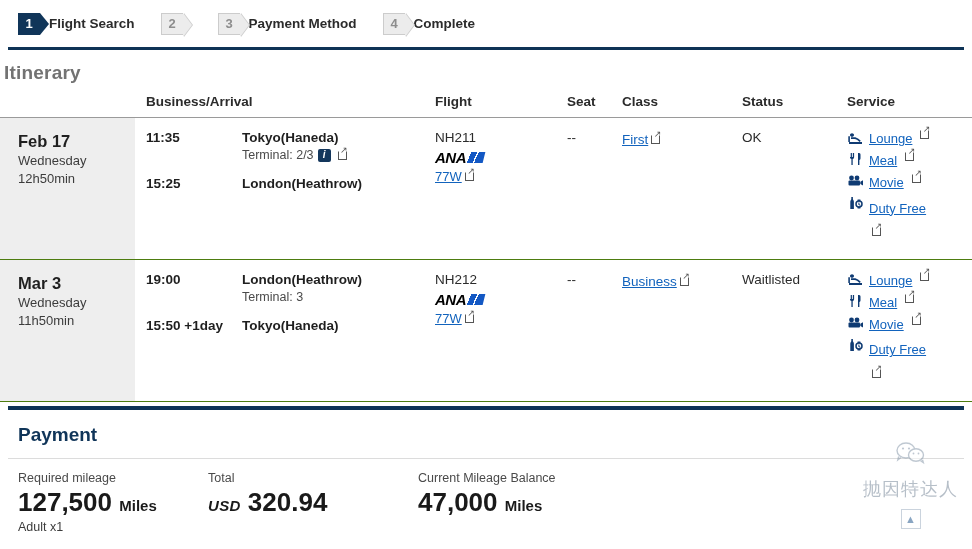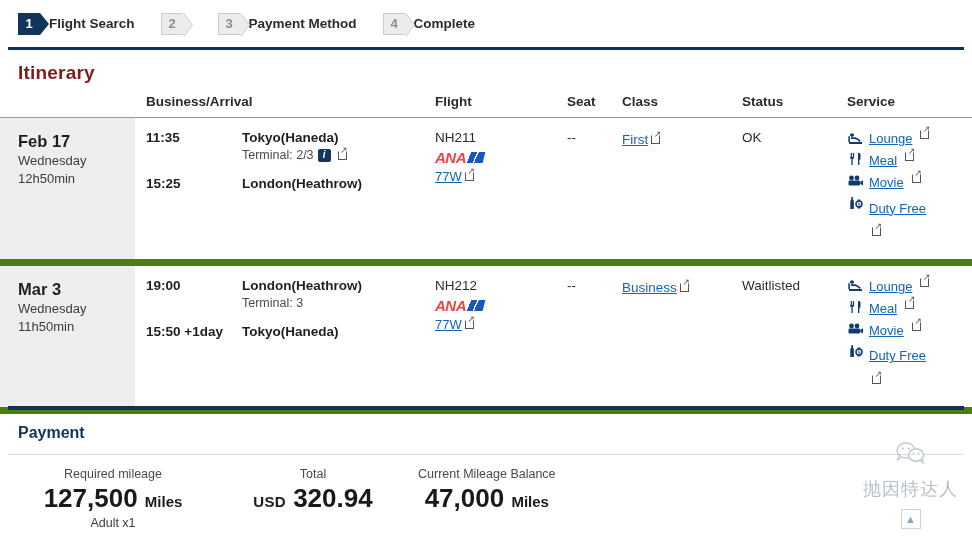--- a/index.html
+++ b/index.html
@@ -46,42 +46,42 @@
     border-bottom: 12px solid transparent;
     border-left: 9px solid #ececec;
     filter: drop-shadow(1px 0 0 #cccccc);
   }
   .step-label { font-size: 13.5px; font-weight: bold; color:#2b2b2b; white-space:nowrap; }
 
   .rule-navy { height: 3px; background:#0e3356; margin: 0 8px; }
 
   
   .section-title {
-    font-size: 19px; font-weight: bold; color:#7f1d1d;
-    padding: 12px 0 10px 18px; letter-spacing:.2px;
+    font-size: 19px; font-weight: bold; color:#737373;
+    padding: 12px 0 10px 4px; letter-spacing:.2px;
   }
 
   
   .itin { width: 100%; border-collapse: collapse; table-layout: fixed; }
   .itin col.c-date    { width: 135px; }
   .itin col.c-depart  { width: 300px; }
   .itin col.c-flight  { width: 132px; }
   .itin col.c-seat    { width:  55px; }
   .itin col.c-class   { width: 120px; }
   .itin col.c-status  { width: 105px; }
   .itin col.c-service { width: 125px; }
 
   .itin thead th {
     font-size: 13.5px; font-weight: bold; color:#2b2b2b;
     text-align: left; padding: 0 0 8px 0; vertical-align: bottom;
   }
   .itin thead th.pad-l { padding-left: 11px; }
   .itin thead tr { border-bottom: 1px solid #9a9a9a; }
 
-  .itin tbody tr { border-bottom: 7px solid #4d7c0f; }
+  .itin tbody tr { border-bottom: 1px solid #4d7c0f; }
   .itin tbody td { vertical-align: top; padding: 12px 0 14px 0; }
 
   .td-date {
     background:#eeeeee; padding-left: 18px !important; padding-top: 13px !important;
   }
   .date-main { font-size: 16.5px; font-weight: bold; color:#1f1f1f; line-height:1.25; }
   .date-dow  { font-size: 13px; color:#3c3c3c; line-height:1.45; }
   .date-dur  { font-size: 13px; color:#3c3c3c; line-height:1.45; }
 
   .seg { display:flex; padding-left: 11px; }
@@ -106,21 +106,21 @@
   }
   .ext::after {
     content:"↗"; position:absolute; right:-1px; top:-5px;
     font-size:9px; line-height:9px; color:#555;
   }
 
   .flight-no { font-size: 13.5px; color:#2b2b2b; line-height:1.25; }
   .ana-logo {
     font-family:"Liberation Sans", sans-serif;
     font-size: 15px; font-weight: bold; font-style: italic;
-    color:#ef4444; letter-spacing:-.5px; line-height:1.3;
+    color:#000000; letter-spacing:-.5px; line-height:1.3;
     display:flex; align-items:center; gap:2px; margin:1px 0 2px 0;
   }
   .ana-mark {
     display:inline-block; width:16px; height:11px;
     background: linear-gradient(102deg, transparent 0 12%, #1358c4 12% 44%, transparent 44% 52%, #1358c4 52% 100%);
     transform: skewX(-14deg);
   }
   .aircraft { font-size: 13px; }
 
   a.lnk { color:#1263bd; text-decoration: underline; }
@@ -128,30 +128,30 @@
   .status { font-size: 13.5px; color:#2b2b2b; }
 
   .svc { display:flex; align-items:flex-start; gap:5px; margin-bottom: 3px; line-height: 1.45; }
   .svc-ico { width:17px; height:15px; flex:0 0 17px; color:#0f3b73; display:flex; align-items:center; }
   .svc-ico svg { display:block; }
   .svc a { font-size: 13px; }
 
   
   .pay-wrap { position:absolute; left:0; right:0; top:406px; }
   .pay-rule { height:4px; background:#0e3356; margin: 0 8px; }
-  .pay-title { font-size: 16px; font-weight: bold; color:#103559; padding: 14px 13px 12px 18px; }
+  .pay-title { font-size: 19px; font-weight: bold; color:#103559; padding: 14px 13px 12px 18px; }
   .pay-sep { height:1px; background:#dcdcdc; margin: 0 8px; }
-  .pay-row { display:flex; padding: 12px 0 0 18px; text-align: center; }
+  .pay-row { display:flex; padding: 12px 0 0 18px; }
   .pay-col { }
   .pay-col.c1 { width: 190px; }
   .pay-col.c2 { width: 210px; }
   .pay-label { font-size: 12.5px; color:#4a4a4a; margin-bottom: 3px; }
   .pay-value { font-size: 26px; font-weight: bold; color:#1a1a1a; line-height:1.1; white-space:nowrap; }
   .pay-value .unit { font-size: 15px; font-weight: bold; }
-  .pay-value .cur { font-size: 15px; font-weight: bold; letter-spacing:.3px; }
+  .pay-value .cur { font-size: 15px; font-weight: bold; letter-spacing:.3px;font-style:italic; }
   .pay-sub { font-size: 12.5px; color:#3c3c3c; margin-top: 3px; }
 
   
   .watermark {
     position:absolute; right:14px; bottom: 20px;
     display:flex; align-items:center; gap:8px; opacity:.55;flex-direction:column;
   }
   .wm-text { font-size: 18px; color:#7c8b9c; letter-spacing:1px;
              font-family:"DejaVu Sans", sans-serif; }
   .wm-badge {

